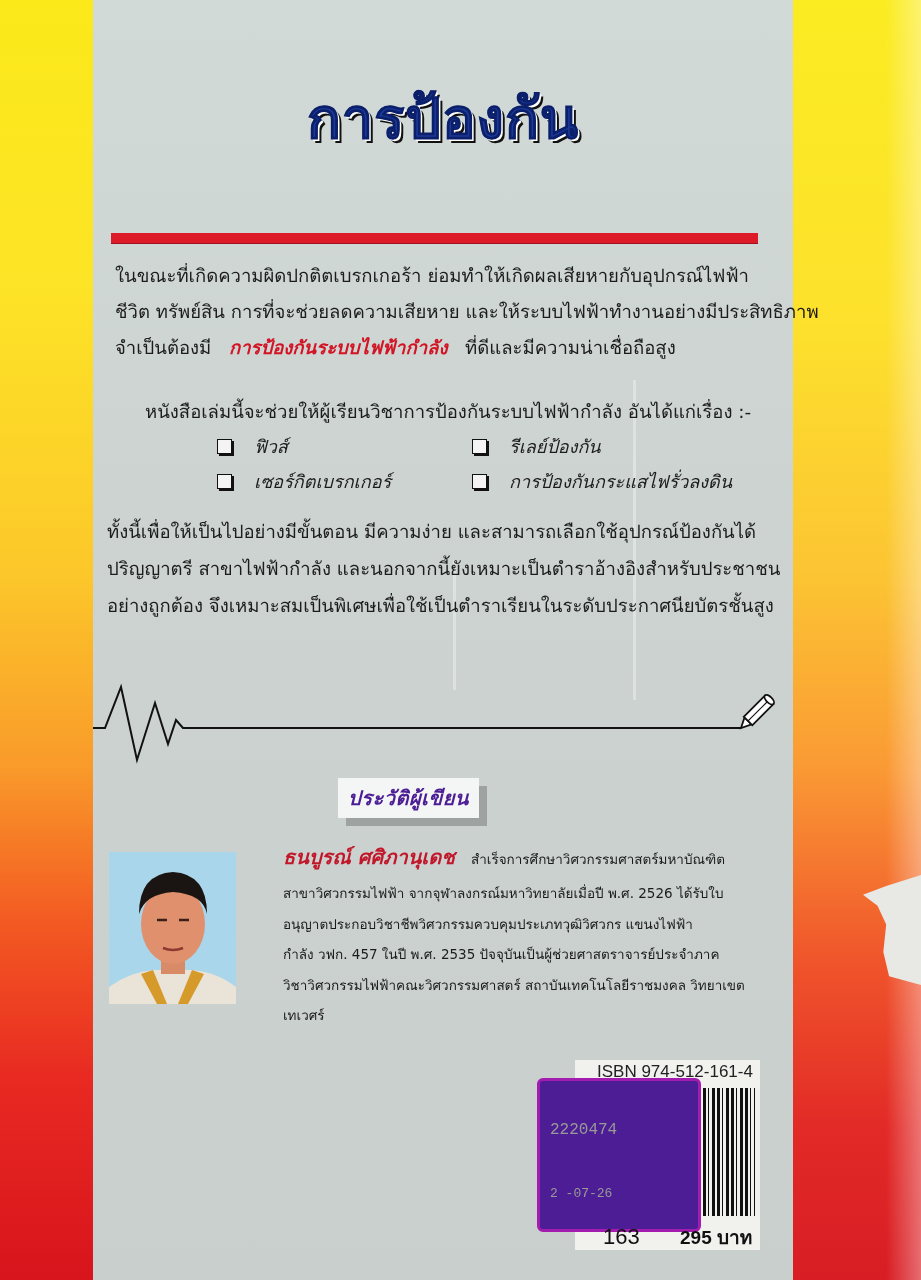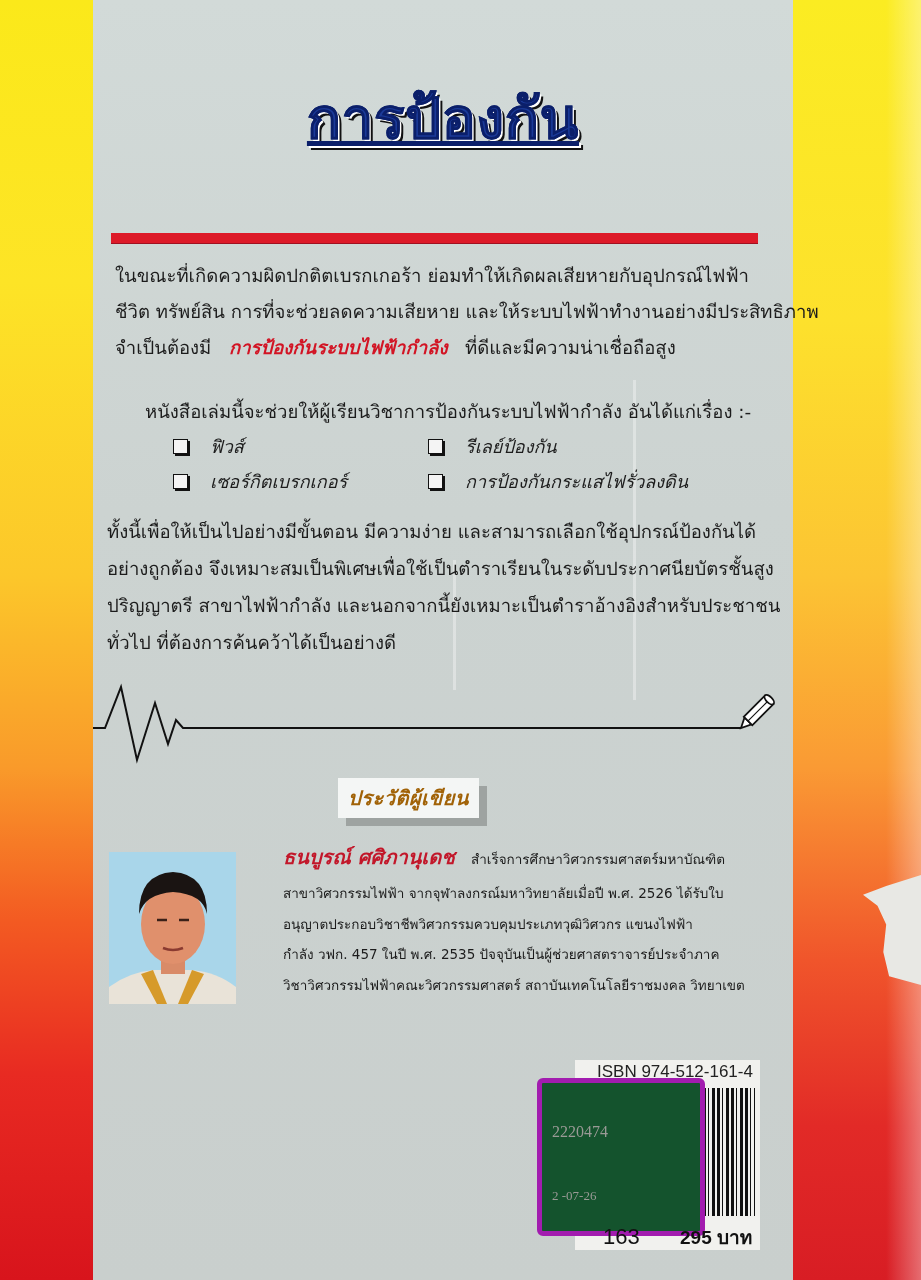--- a/index.html
+++ b/index.html
@@ -30,50 +30,49 @@
     background: linear-gradient(to bottom, #d2dad8 0%, #ccd3d1 40%, #c9cfcd 100%);
   }
   .crease {
     position: absolute; width: 3px; background: rgba(255,255,255,0.35);
   }
   .title {
     position: absolute; left: 0; width: 700px; text-align: center;
     font-family: "DejaVu Sans", sans-serif; font-weight: bold;
     color: #1b3a98; letter-spacing: 1px;
     text-shadow: 2px 2px 0 #ffffff, 4px 4px 0 #111111;
-    text-decoration: underline;
     -webkit-text-stroke: 1px #0b1f6a;
   }
   .title.t1 { top: 74px; font-size: 56px; }
   .title.t2 { top: 150px; font-size: 60px; }
   .redbar {
     position: absolute; left: 18px; top: 233px; width: 647px; height: 10px;
     background: #dd1a28;
     box-shadow: 0 1px 0 #a01020;
   }
   .para {
     position: absolute; color: #1c1c1c; font-size: 18.5px;
     font-family: "DejaVu Sans", sans-serif; line-height: 36px;
     white-space: nowrap;
   }
   .hl { color: #d21424; font-style: italic; font-weight: bold; }
   .intro-line { left: 30px; top: 399px; }
   .bullet {
     position: absolute; font-size: 18px; font-style: italic; color: #1c1c1c;
-    white-space: nowrap; display: flex; align-items: center;
+    white-space: nowrap; display: flex; align-items: center; margin-left: 44px;
   }
   .box {
     display: inline-block; width: 13px; height: 13px; border: 1.5px solid #111;
     box-shadow: 2px 2px 0 #111; background: #f4f4f4; margin-right: 22px;
   }
   .divider-svg { position: absolute; left: 0; top: 680px; }
   .author-tag {
     position: absolute; left: 245px; top: 778px; padding: 4px 10px 4px 10px;
     background: #f4f6f5; box-shadow: 8px 8px 0 #9ea3a1;
-    font-style: italic; font-weight: bold; font-size: 20px; color: #a16207;
+    font-style: italic; font-weight: bold; font-size: 20px; color: #4c1d95;
     letter-spacing: 0.5px;
   }
   .photo {
     position: absolute; left: 16px; top: 852px; width: 127px; height: 152px;
     background: #a8d5ea; overflow: hidden;
   }
   .bio {
     position: absolute; left: 190px; color: #1c1c1c; font-size: 13.5px;
     font-family: "DejaVu Sans", sans-serif; white-space: nowrap; line-height: 30px;
   }
@@ -88,22 +87,22 @@
   .isbn-text {
     position: absolute; left: 22px; top: 2px; font-family: "Liberation Sans", sans-serif;
     font-size: 17px; color: #222;
   }
   .barcode {
     position: absolute; left: 30px; top: 28px; width: 150px; height: 128px;
     background: repeating-linear-gradient(to right, #111 0 3px, #f1f1ee 3px 5px, #111 5px 6px, #f1f1ee 6px 9px, #111 9px 12px, #f1f1ee 12px 14px);
   }
   .sticker {
     position: absolute; left: -38px; top: 18px; width: 158px; height: 148px;
-    background: #14532d; border-radius: 6px; border: 5px solid #a21caf;
-    color: #9a9a96; font-family: Liberation Serif, serif; font-size: 13px;
+    background: #4c1d95; border-radius: 6px; border: 3px solid #a21caf;
+    color: #9a9a96; font-family: Liberation Mono, monospace; font-size: 13px;
   }
   .sticker span { position: absolute; left: 10px; }
   .price-row {
     position: absolute; left: 0; top: 160px; width: 185px; height: 28px;
     font-family: "Liberation Sans", sans-serif; color: #111;
   }
   .price-num { position: absolute; left: 28px; top: 4px; font-size: 22px; }
   .price { position: absolute; left: 105px; top: 2px; font-size: 19px; font-weight: bold; }
 </style>
 </head>
@@ -146,23 +145,22 @@
     <span class="box"></span>
     <span>เซอร์กิตเบรกเกอร์</span>
   </div>
   <div class="bullet" style="left:335px; top:467px;">
     <span class="box"></span>
     <span>การป้องกันกระแสไฟรั่วลงดิน</span>
   </div>
 
   <div class="para" style="left:14px; top:513px; line-height:37px;">
     <div>ทั้งนี้เพื่อให้เป็นไปอย่างมีขั้นตอน   มีความง่าย   และสามารถเลือกใช้อุปกรณ์ป้องกันได้</div>
+    <div>ปริญญาตรี  สาขาไฟฟ้ากำลัง   และนอกจากนี้ยังเหมาะเป็นตำราอ้างอิงสำหรับประชาชน</div>
     <div>อย่างถูกต้อง   จึงเหมาะสมเป็นพิเศษเพื่อใช้เป็นตำราเรียนในระดับประกาศนียบัตรชั้นสูง</div>
-    <div>ปริญญาตรี  สาขาไฟฟ้ากำลัง   และนอกจากนี้ยังเหมาะเป็นตำราอ้างอิงสำหรับประชาชน</div>
-    <div>ทั่วไป  ที่ต้องการค้นคว้าได้เป็นอย่างดี</div>
   </div>
 
   <svg class="divider-svg" width="700" height="90" viewBox="0 0 700 90">
     <polyline points="0,48 12,48 28,7 44,80 62,23 75,64 83,40 90,48 648,48" fill="none" stroke="#111" stroke-width="2"></polyline>
     <g transform="translate(648,48) rotate(-45)">
       <polygon points="0,0 10,-5 10,5" fill="#fff" stroke="#111" stroke-width="1.8"></polygon>
       <rect x="10" y="-6" width="30" height="12" fill="#fff" stroke="#111" stroke-width="1.8"></rect>
       <line x1="10" y1="0" x2="40" y2="0" stroke="#111" stroke-width="1.2"></line>
       <ellipse cx="40" cy="0" rx="3" ry="6" fill="#fff" stroke="#111" stroke-width="1.8"></ellipse>
     </g>
@@ -189,20 +187,21 @@
     <div>
       <span class="author-name">ธนบูรณ์  ศศิภานุเดช</span>
       <span>สำเร็จการศึกษาวิศวกรรมศาสตร์มหาบัณฑิต</span>
     </div>
   </div>
   <div class="bio" style="top:878px; line-height:30.5px;">
     <div>สาขาวิศวกรรมไฟฟ้า จากจุฬาลงกรณ์มหาวิทยาลัยเมื่อปี พ.ศ. 2526 ได้รับใบ</div>
     <div>อนุญาตประกอบวิชาชีพวิศวกรรมควบคุมประเภทวุฒิวิศวกร  แขนงไฟฟ้า</div>
     <div>กำลัง  วฟก. 457  ในปี  พ.ศ. 2535  ปัจจุบันเป็นผู้ช่วยศาสตราจารย์ประจำภาค</div>
     <div>วิชาวิศวกรรมไฟฟ้าคณะวิศวกรรมศาสตร์  สถาบันเทคโนโลยีราชมงคล  วิทยาเขต</div>
+    <div>เทเวศร์</div>
   </div>
 </div>
 
 <div class="isbn-box">
   <div class="isbn-text">ISBN 974-512-161-4</div>
   <div class="barcode"></div>
   <div class="sticker">
     <span style="top:40px; font-size:16px;">2220474</span>
     <span style="top:105px;">2 -07-26</span>
   </div>

